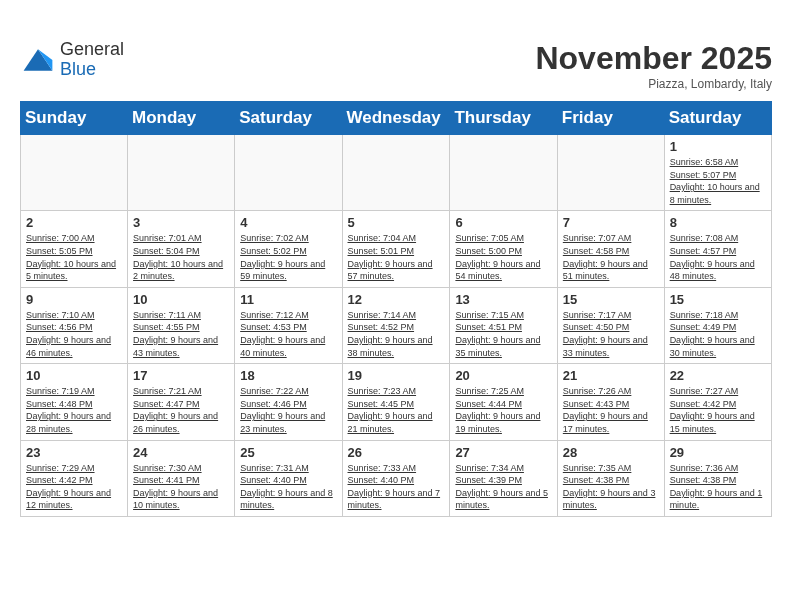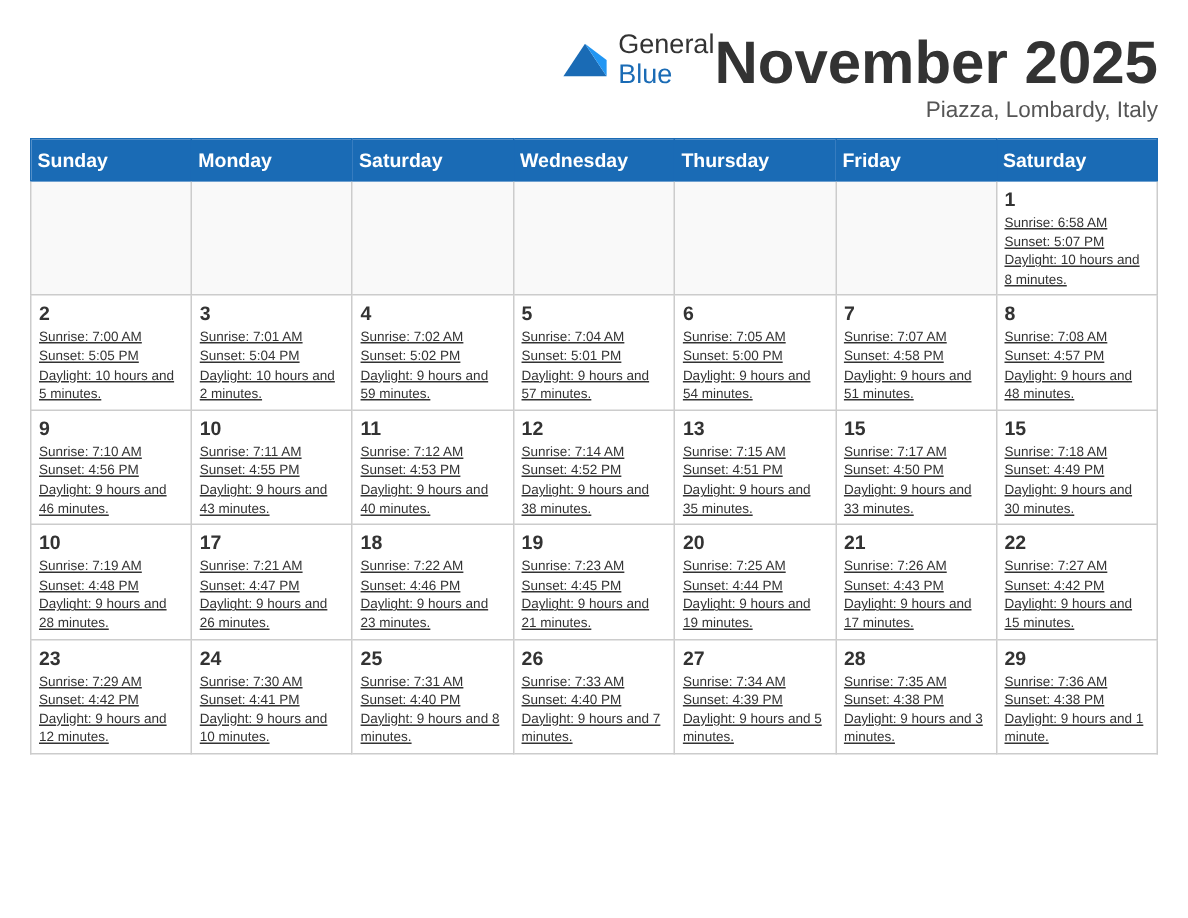--- a/index.html
+++ b/index.html
@@ -5,23 +5,24 @@
     * { box-sizing: border-box; margin: 0; padding: 0; }
     body {
       font-family: Arial, sans-serif;
       background: #fff;
       width: 792px;
       min-height: 612px;
       padding: 20px;
     }
     .header {
       display: flex;
-      justify-content: flex-end;
+      justify-content: space-between;
       align-items: flex-start;
       margin-bottom: 10px;
+      margin-top: 20px;
     }
     .logo {
       display: flex;
       align-items: center;
       gap: 4px;
     }
     .logo-text {
       font-size: 18px;
       font-weight: normal;
       color: #333;
@@ -34,37 +35,37 @@
       color: #1a6bb5;
     }
     .logo-icon {
       width: 36px;
       height: 36px;
     }
     .title-block {
       text-align: right;
     }
     .month-title {
-      font-size: 40px;
+      font-size: 32px;
       font-weight: bold;
       color: #333;
     }
     .location-title {
-      font-size: 15px;
+      font-size: 12px;
       color: #555;
     }
     .calendar {
       width: 100%;
       border-collapse: collapse;
       border: 1px solid #ccc;
     }
     .calendar th {
       background: #1a6bb5;
       color: #fff;
-      font-size: 13px;
+      font-size: 17px;
       font-weight: bold;
       padding: 6px 4px;
       text-align: left;
       border: 1px solid #1a6bb5;
     }
     .calendar td {
       vertical-align: top;
       border: 1px solid #ccc;
       padding: 4px 5px;
       width: 108px;

